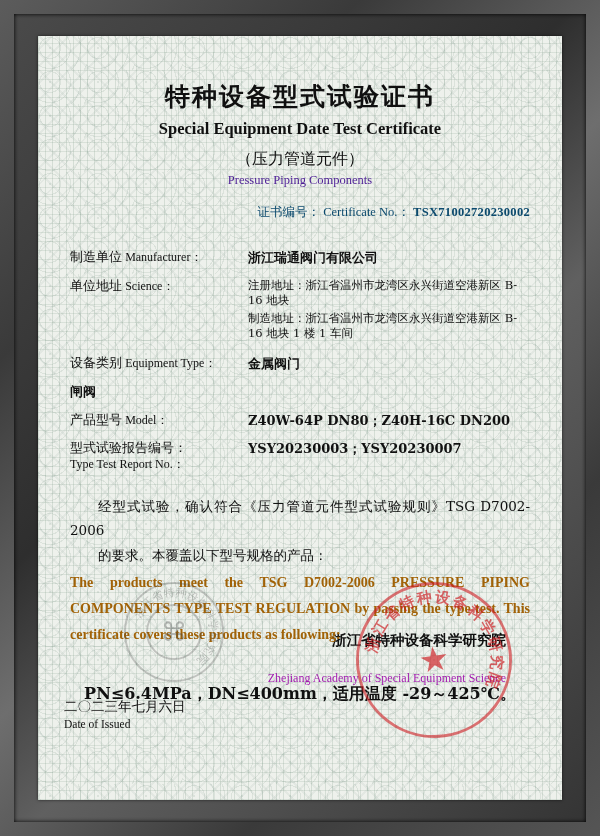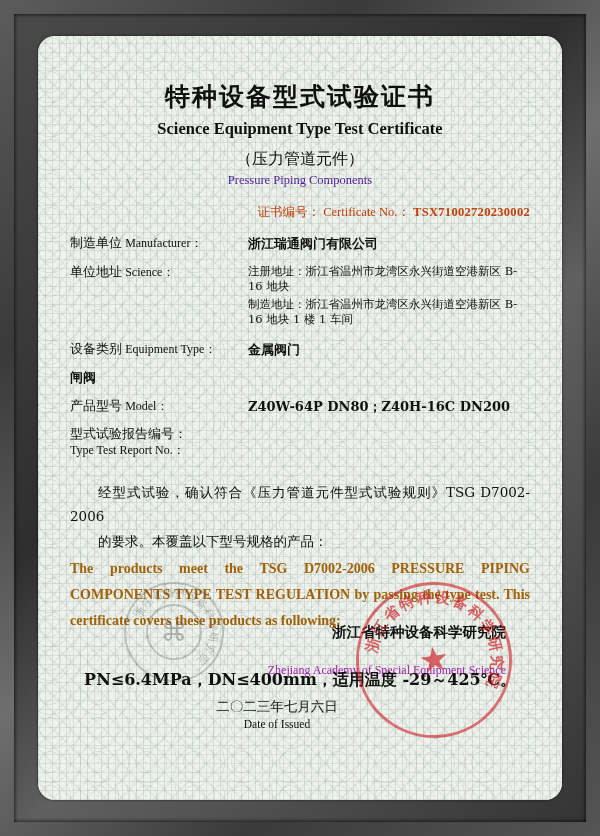--- a/index.html
+++ b/index.html
@@ -17,21 +17,20 @@
   .frame-inner{
     position:absolute;left:14px;top:14px;right:14px;bottom:14px;
     background:linear-gradient(135deg,#4a4a4a,#2e2e2e 40%,#606060 60%,#343434);
     box-shadow:inset 0 0 4px #000;
   }
   .mat{
     position:absolute;left:24px;top:22px;right:24px;bottom:22px;
     background:#e9ece7;
     box-shadow:0 0 3px rgba(0,0,0,.6);
     overflow:hidden;
-    border-radius:17px;
   }
   
   .pattern{
     position:absolute;inset:0;
     background-color:#eef1ec;
     background-image:
       repeating-linear-gradient(90deg, rgba(120,150,130,.22) 0 1px, rgba(255,255,255,0) 1px 7px),
       repeating-linear-gradient(0deg, rgba(120,150,130,.18) 0 1px, rgba(255,255,255,0) 1px 9px),
       repeating-linear-gradient(45deg, rgba(150,170,160,.13) 0 2px, rgba(255,255,255,0) 2px 12px),
       repeating-linear-gradient(-45deg, rgba(150,170,160,.13) 0 2px, rgba(255,255,255,0) 2px 12px);
@@ -59,25 +58,25 @@
     text-align:center;font-size:16.5px;font-weight:bold;color:#101010;margin-top:6px;
   }
   .subtitle-cn{
     text-align:center;font-size:16px;color:#101010;margin-top:10px;
     font-family:"DejaVu Serif", serif;
   }
   .subtitle-en{
     text-align:center;font-size:12.5px;color:#4c1d95;margin-top:3px;
   }
   .certno{
-    text-align:right;font-size:12.5px;color:#c2410c;margin-top:16px;padding-right:6px;
+    text-align:right;font-size:12.5px;color:#0c4a6e;margin-top:16px;padding-right:6px;
   }
   .certno .num{font-weight:bold;letter-spacing:.3px;}
 
-  .fields{margin-top:14px;padding:0 12px 0 6px;}
+  .fields{margin-top:28px;padding:0 12px 0 6px;}
   .row{display:flex;align-items:flex-start;margin-bottom:11px;}
   .lab{
     width:178px;flex:none;font-size:12.5px;color:#111;line-height:1.25;
   }
   .lab .cn{font-family:"DejaVu Serif", serif;font-size:13px;}
   .lab .en{font-size:12px;}
   .lab.two .cn{display:block;}
   .lab.two .en{display:block;}
   .val{
     flex:1;font-size:13px;color:#111;font-weight:bold;line-height:1.35;
@@ -98,21 +97,21 @@
   }
   .spec{
     margin-top:36px;text-align:center;font-size:16px;font-weight:bold;color:#101010;
     font-family:"DejaVu Serif", serif;
   }
 
   .footer{position:absolute;left:26px;right:26px;bottom:70px;}
   .issuer{ text-align:right; padding-right:30px; }
   .issuer .cn{font-size:14.5px;font-weight:bold;color:#101010;font-family:"DejaVu Serif", serif;}
   .issuer .en{font-size:12px;color:#a21caf;margin-top:21px;}
-  .issue-date{ text-align:center; padding-right:46px; margin-top:20px;}
+  .issue-date{ text-align:left; padding-right:46px; margin-top:12px;}
   .issue-date .cn{font-size:13.5px;color:#101010;font-family:"DejaVu Serif", serif;}
   .issue-date .en{font-size:11.5px;color:#101010;margin-top:2px;}
 
   
   .seal{
     position:absolute;right:50px;bottom:62px;width:150px;height:150px;border-radius:50%;
     border:3px solid rgba(205,25,30,.72);
     opacity:.82;
     z-index:6;pointer-events:none;
     transform:rotate(-8deg);
@@ -143,21 +142,21 @@
 
 <div class="frame">
   <div class="frame-inner">
     <div class="mat">
       <div class="pattern"></div>
 
       <div class="paper">
         <div class="content">
 
           <div class="title-cn">特种设备型式试验证书</div>
-          <div class="title-en">Science Equipment Type Test Certificate</div>
+          <div class="title-en">Special Equipment Date Test Certificate</div>
           <div class="subtitle-cn">（压力管道元件）</div>
           <div class="subtitle-en">Pressure Piping Components</div>
 
           <div class="certno">
             <span>证书编号： Certificate No.：</span>
             <span class="num">TSX71002720230002</span>
           </div>
 
           <div class="fields">
 
@@ -198,20 +197,21 @@
                 <span class="en">Model：</span>
               </div>
               <div class="val">Z40W-64P DN80；Z40H-16C DN200</div>
             </div>
 
             <div class="row">
               <div class="lab two">
                 <span class="cn">型式试验报告编号：</span>
                 <span class="en">Type Test Report No.：</span>
               </div>
+              <div class="val">YSY20230003；YSY20230007</div>
             </div>
 
           </div>
 
           <div class="body-text">
             <div class="p-cn">经型式试验，确认符合《压力管道元件型式试验规则》TSG D7002-2006</div>
             <div class="p-cn ind2">的要求。本覆盖以下型号规格的产品：</div>
             <div class="p-en">The products meet the TSG D7002-2006 PRESSURE PIPING COMPONENTS TYPE TEST REGULATION by passing the type test. This certificate covers these products as following:</div>
           </div>
 

